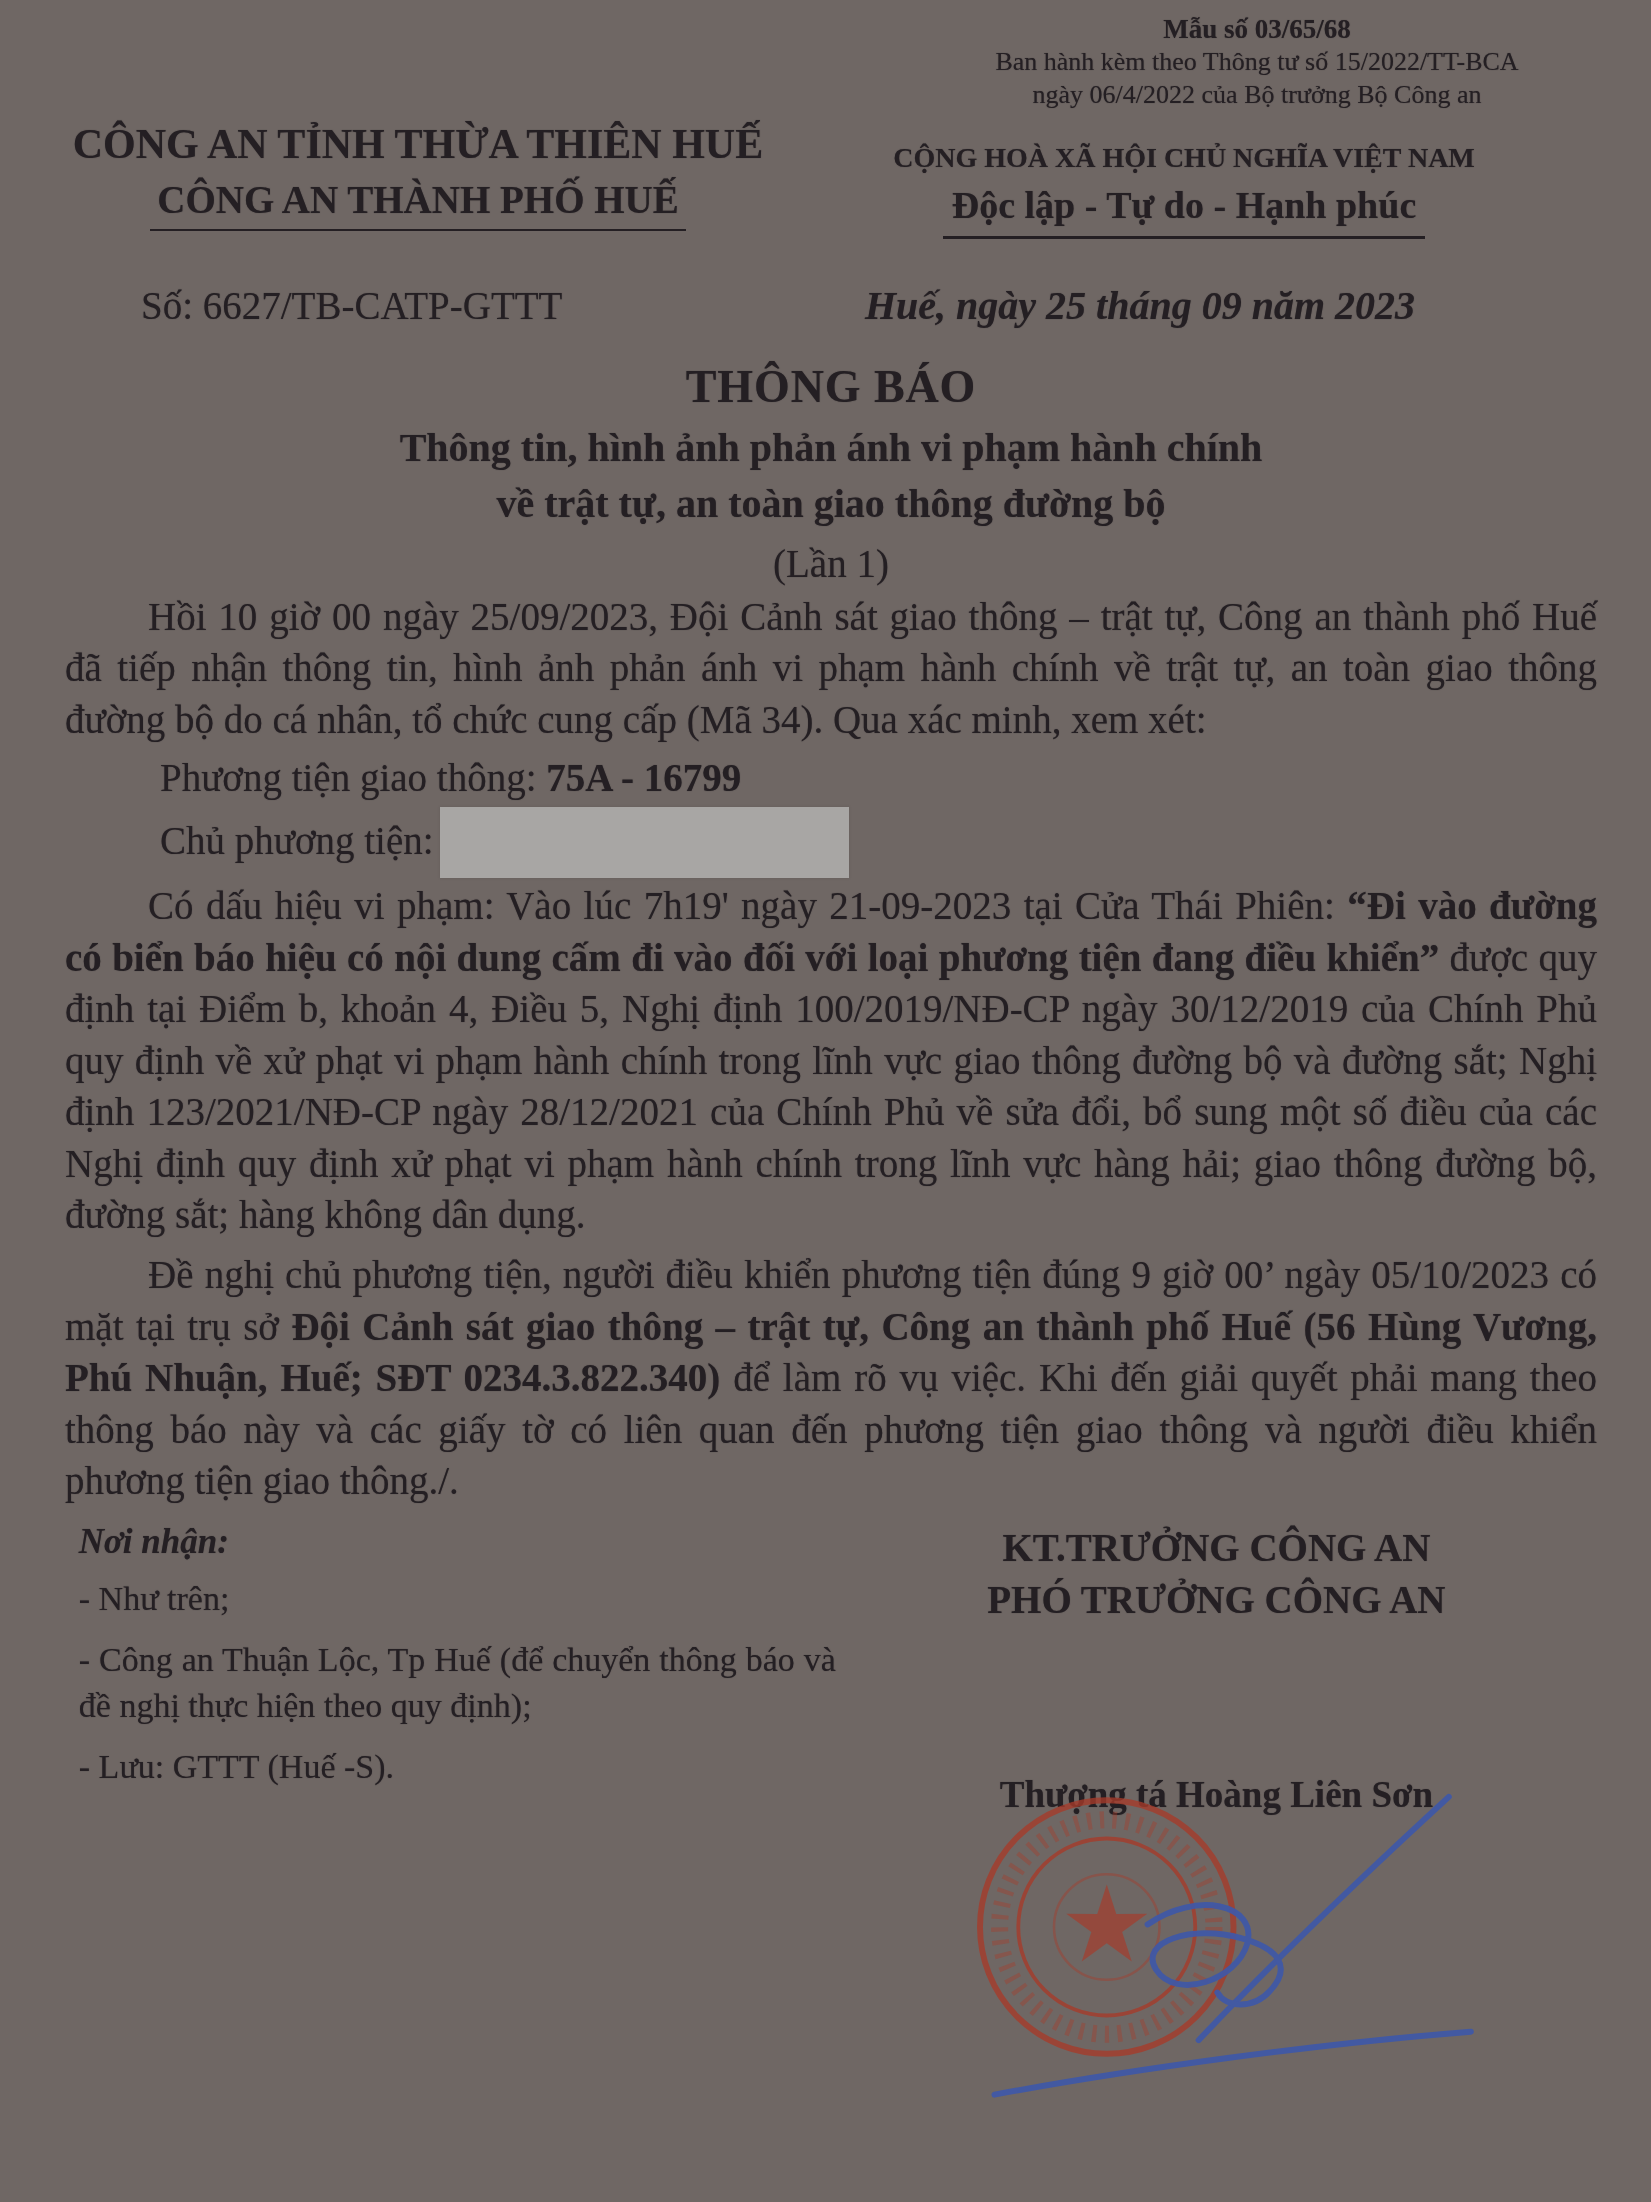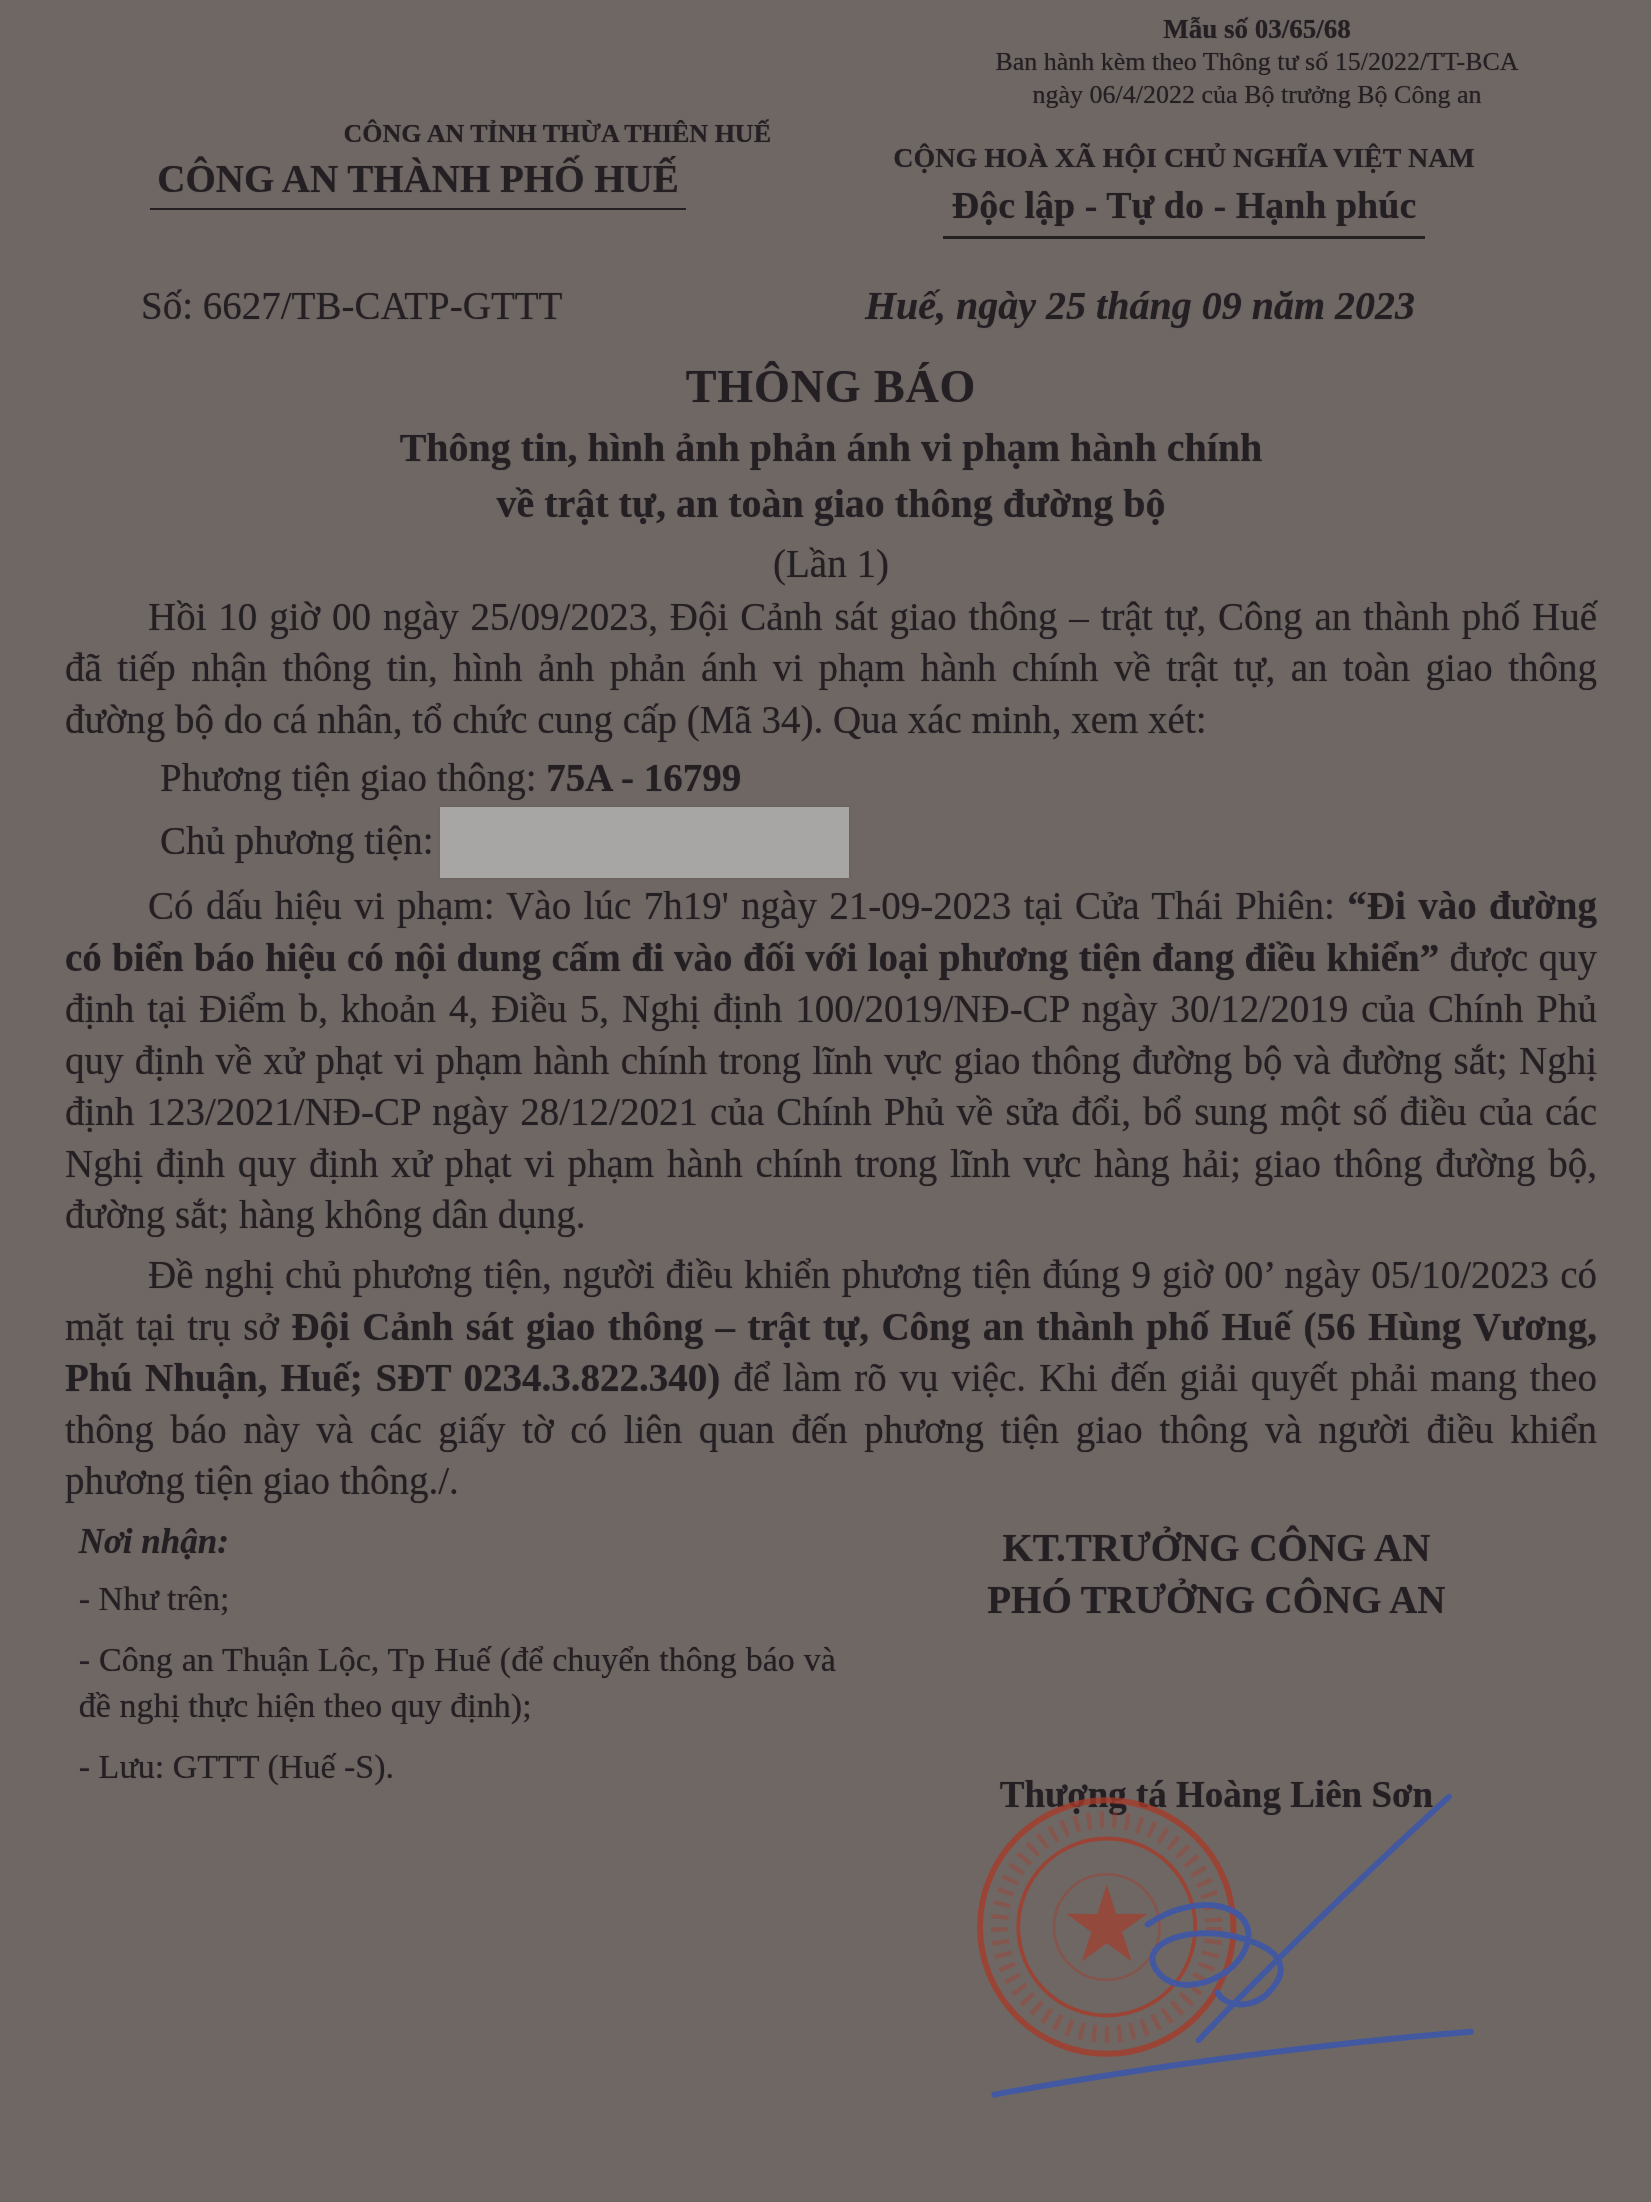--- a/index.html
+++ b/index.html
@@ -21,21 +21,21 @@
   .soft{text-shadow:0 0 1px rgba(30,26,30,.55);}
   .b{font-weight:bold;}
   .u{display:inline-block;border-bottom:2.6px solid currentColor;padding:0 6.9px 3.4px;}
   .u2{display:inline-block;border-bottom:3.4px solid currentColor;padding:0 8.6px 5.2px;}
 
   .form-note{width:680px;margin:0 0 0 auto;text-align:center;font-size:26px;line-height:1.26;}
   .form-note .fn1{font-size:27px;font-weight:bold;}
 
   .header-row{display:flex;margin-top:5.2px;align-items:flex-start;}
   .header-left{width:706px;text-align:center;line-height:1.32;}
-  .hl1{font-size:26px;font-weight:bold;text-align:right;}
+  .hl1{font-size:42px;font-weight:bold;}
   .hl2{font-size:39px;font-weight:bold;margin-top:1.7px;}
   .header-right{flex:1;text-align:center;line-height:1.34;}
   .hr1{font-size:28px;font-weight:bold;margin-top:22.4px;}
   .hr2{font-size:38px;font-weight:bold;margin-top:3.4px;}
 
   .num-date{display:flex;margin-top:43px;align-items:baseline;font-size:39px;}
   .doc-number{margin-left:76px;}
   .place-date{margin-left:auto;margin-right:182px;font-style:italic;font-weight:bold;font-size:40px;}
 
   .title{margin-top:31px;text-align:center;font-size:46px;font-weight:bold;letter-spacing:0.9px;}

